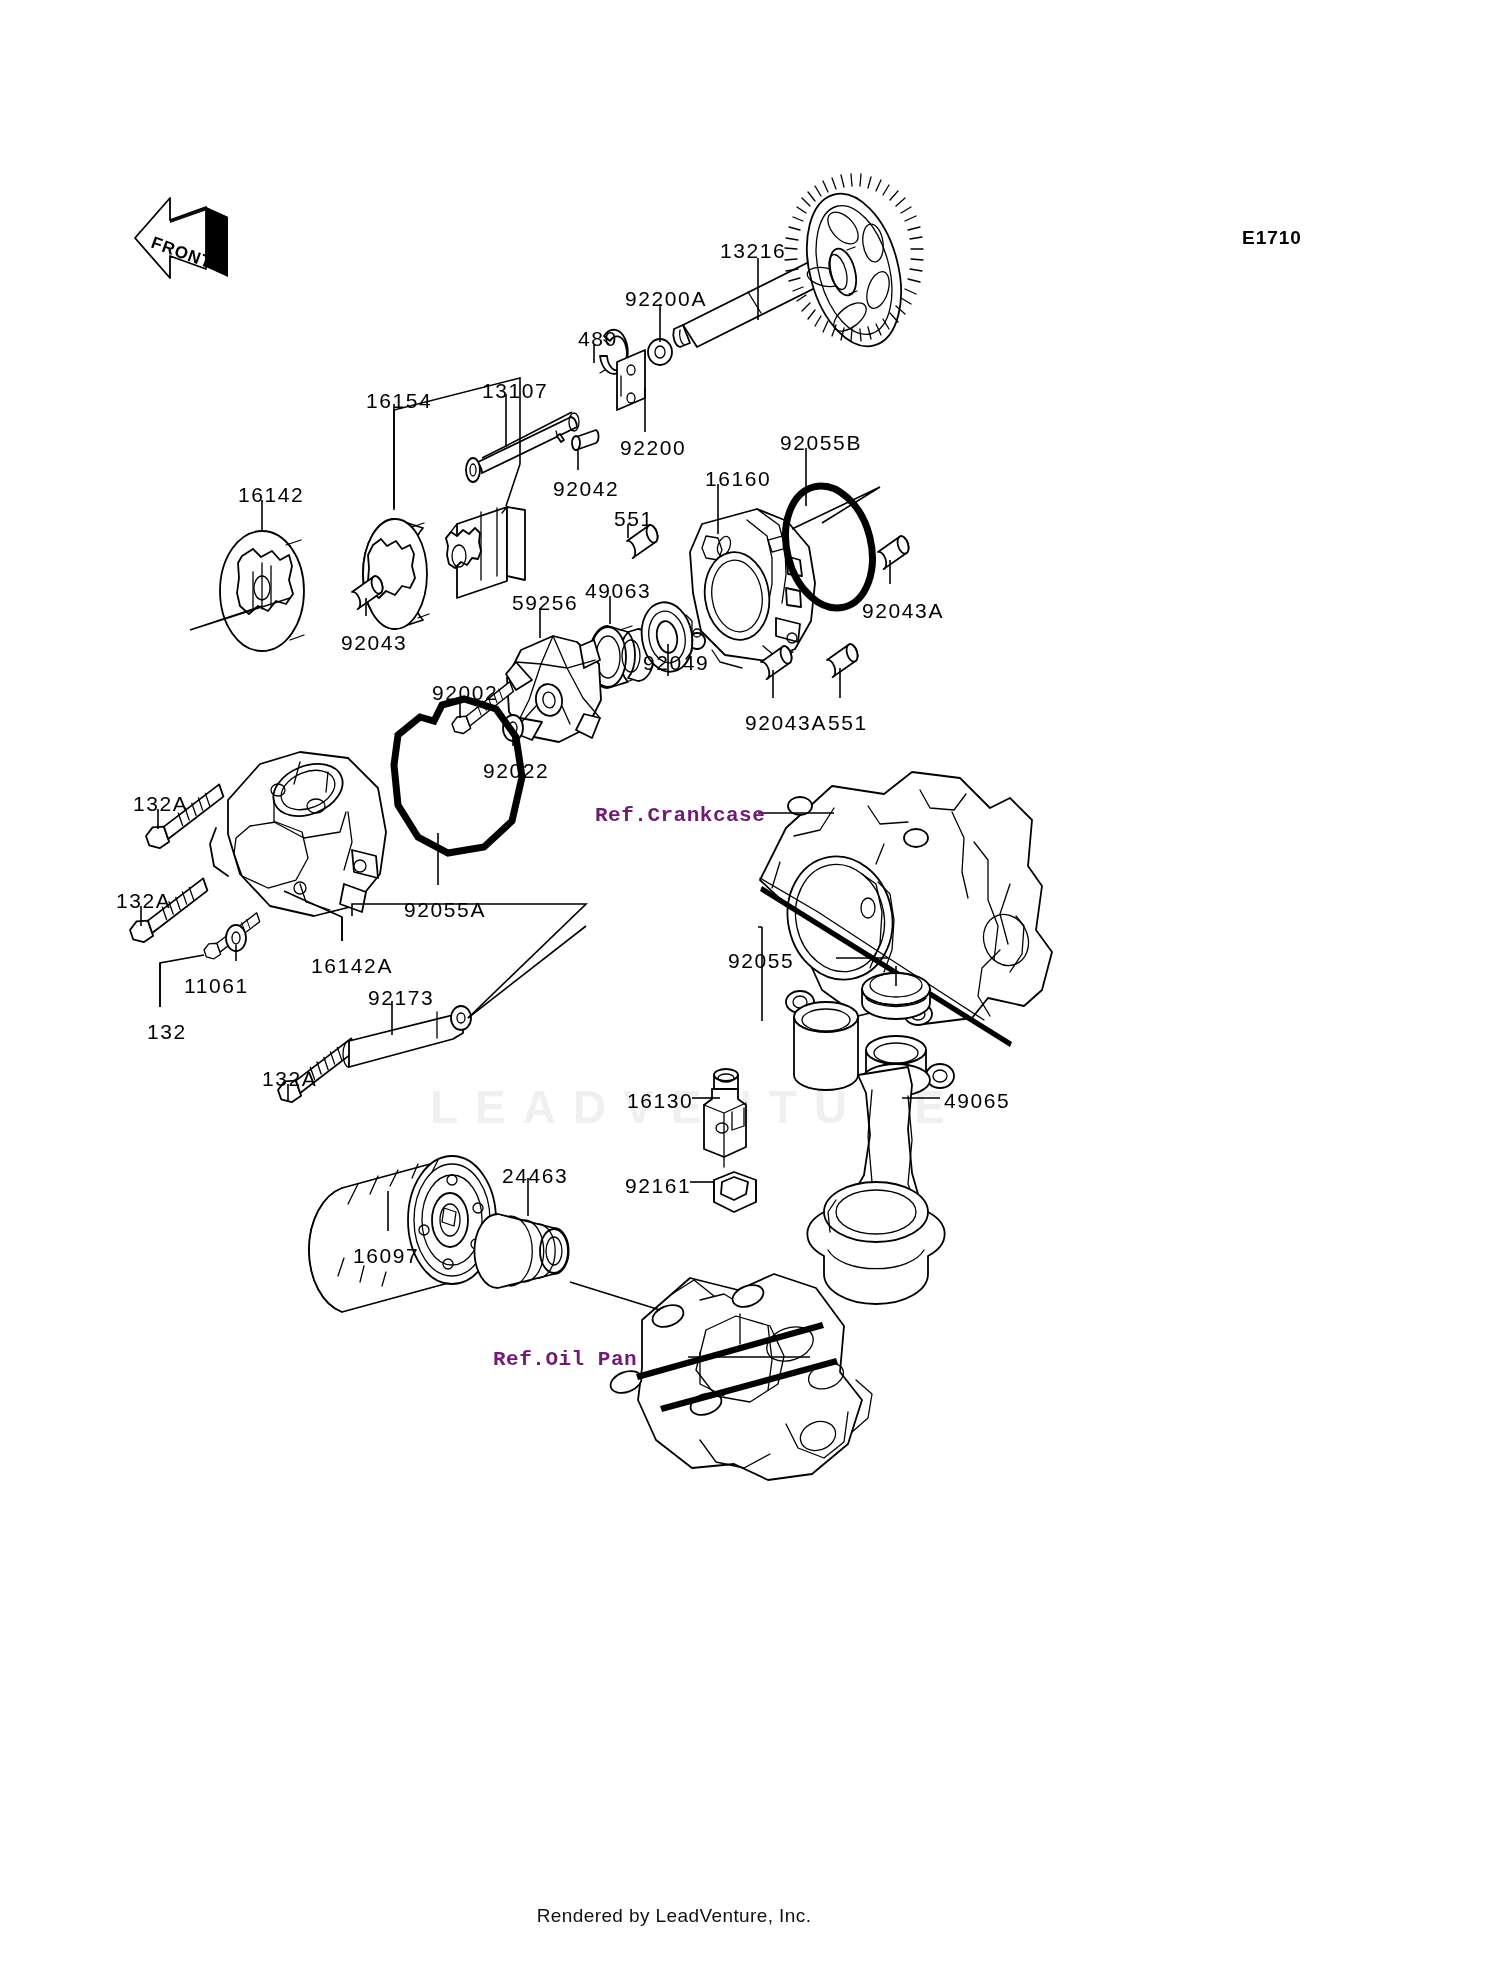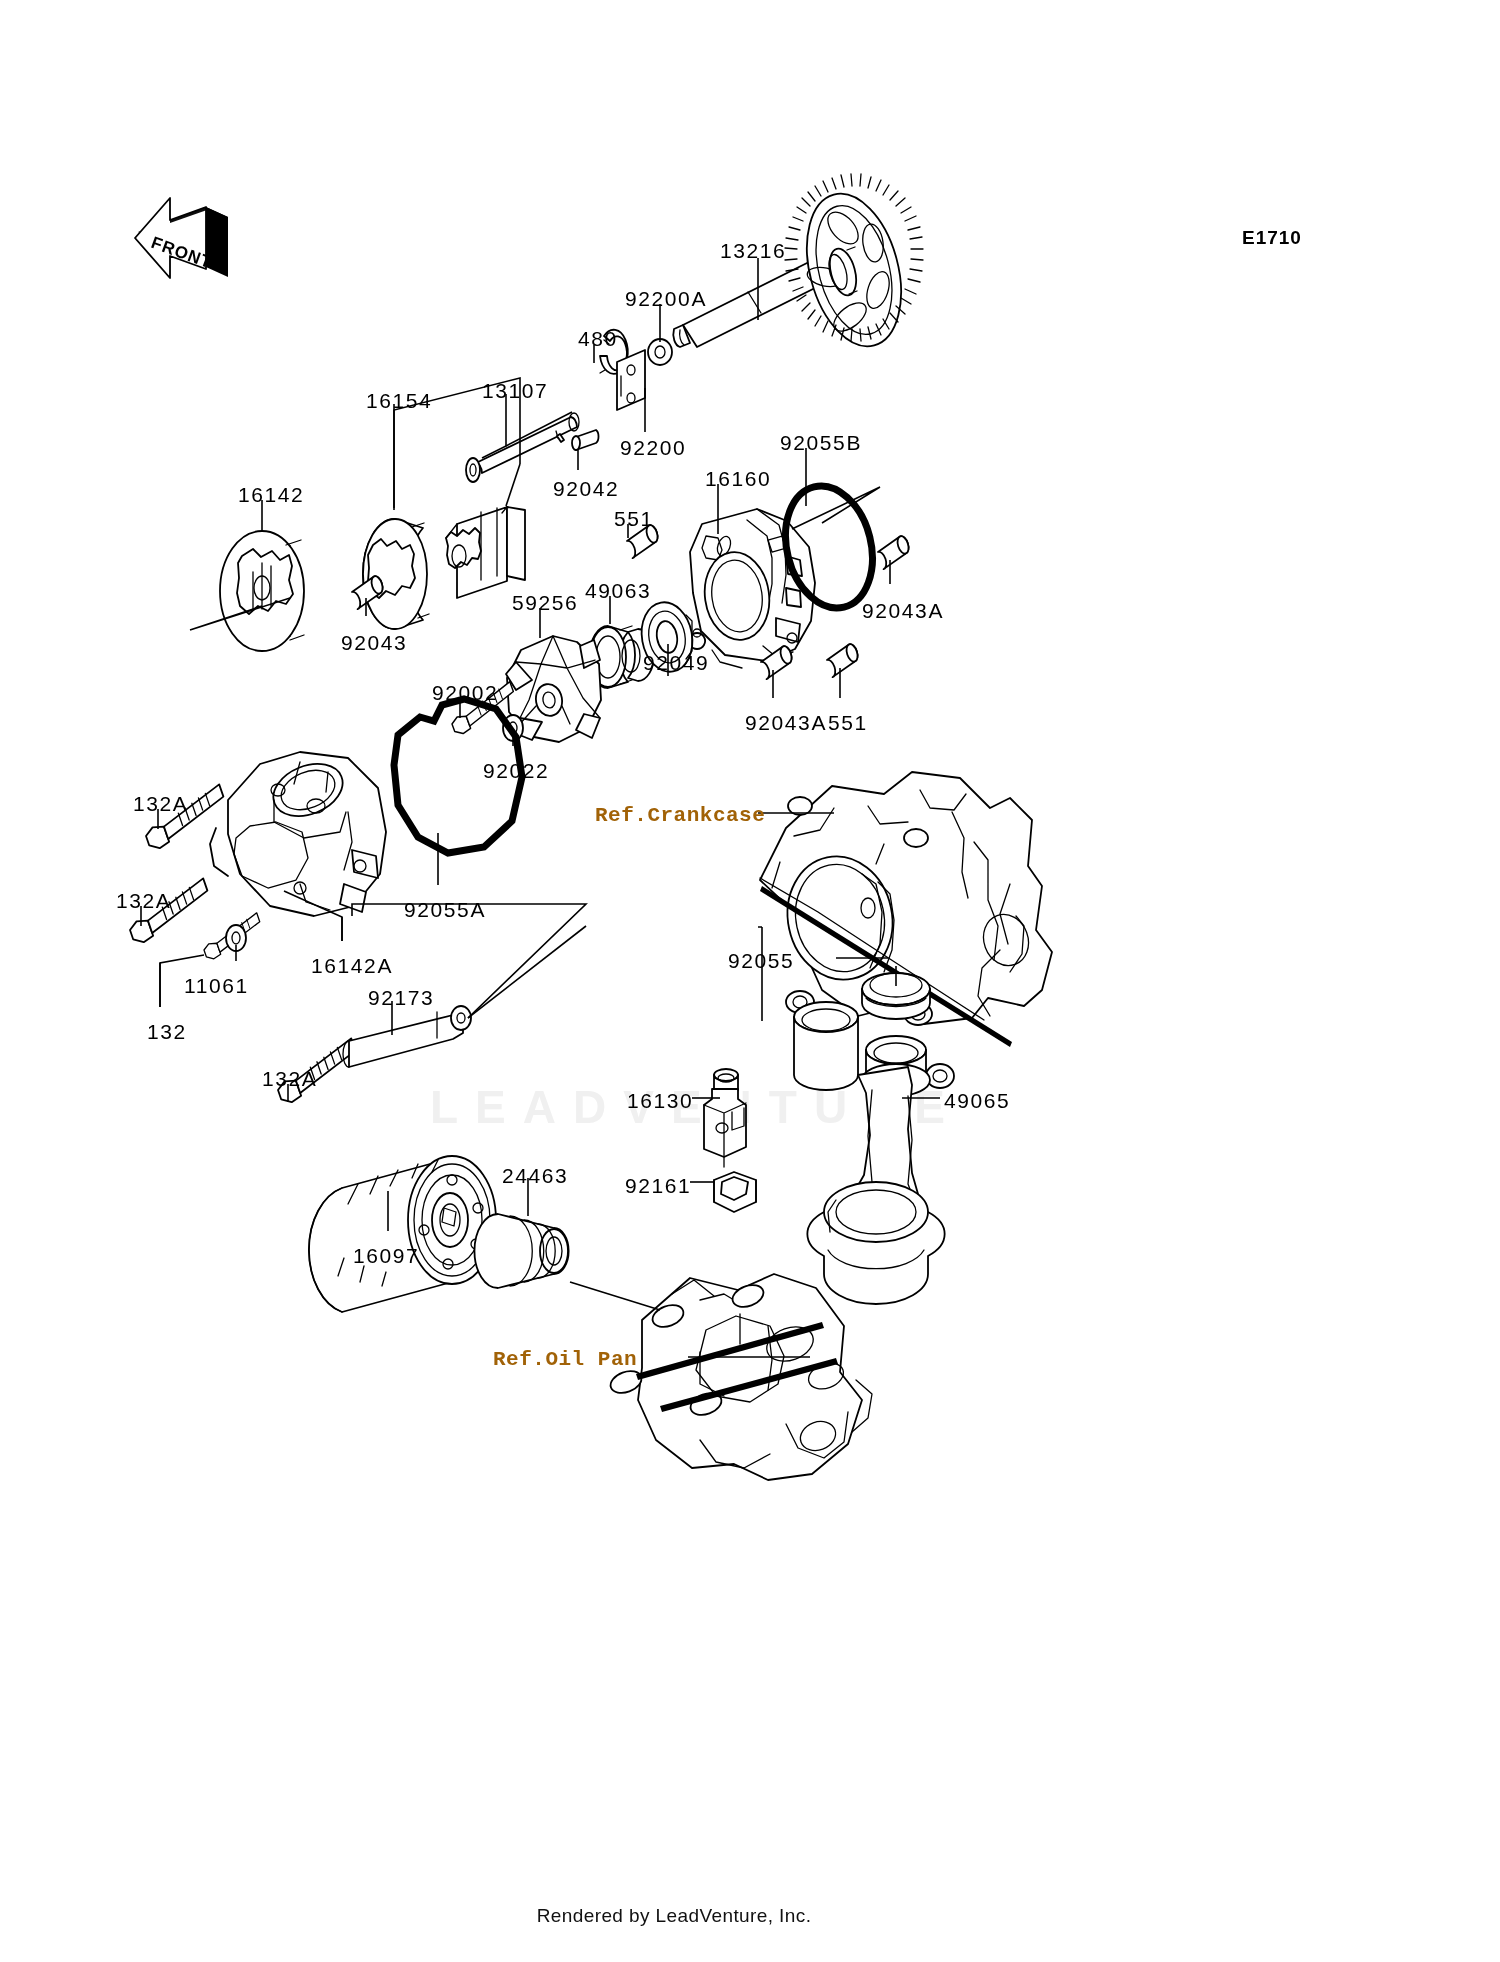--- a/index.html
+++ b/index.html
@@ -4,21 +4,21 @@
 <style>
   html,body{margin:0;padding:0;background:#ffffff;}
   body{width:1500px;height:1962px;position:relative;overflow:hidden;
        font-family:"Liberation Sans", sans-serif;}
   #stage{position:absolute;left:0;top:0;width:1500px;height:1962px;}
   svg#art{position:absolute;left:0;top:0;width:1500px;height:1962px;}
   .lbl{position:absolute;font-family:"Liberation Sans", sans-serif;
        font-weight:normal;font-size:21px;letter-spacing:1.6px;color:#000;
        white-space:nowrap;line-height:1;}
   .reflbl{position:absolute;font-family:"Liberation Mono", monospace;
-       font-weight:bold;font-size:21px;letter-spacing:0.5px;color:#a16207;
+       font-weight:bold;font-size:21px;letter-spacing:0.5px;color:#701a75;
        white-space:nowrap;line-height:1;text-align:center;}
   .code{position:absolute;font-family:"Liberation Sans", sans-serif;
        font-weight:bold;font-size:19px;letter-spacing:1px;color:#000;}
   .footer{position:absolute;left:0;top:1905px;width:1348px;text-align:center;
        font-family:"Liberation Sans", sans-serif;font-size:19px;color:#111;
        letter-spacing:0.4px;}
   .wm{position:absolute;font-family:"Liberation Sans", sans-serif;
       font-weight:bold;color:#f0f0f0;user-select:none;pointer-events:none;}
   #wm-text{left:430px;top:1080px;font-size:46px;letter-spacing:17px;}
 </style>

